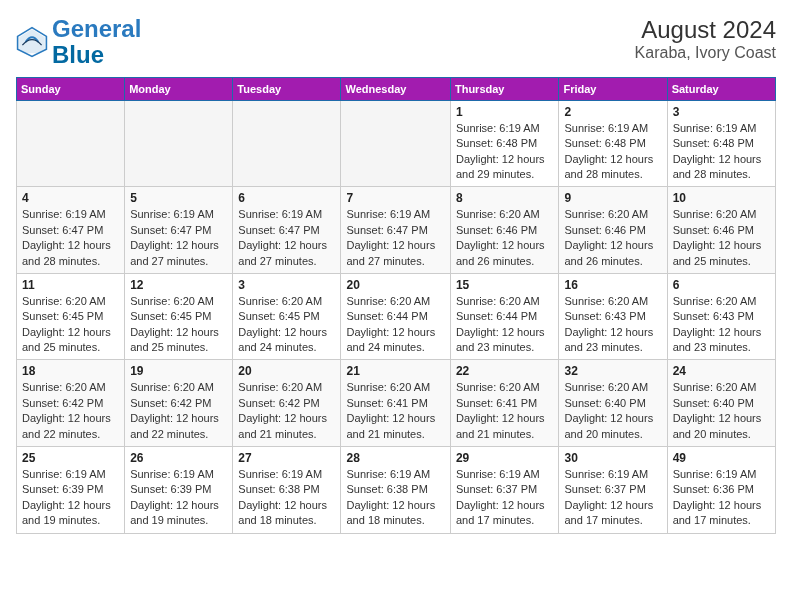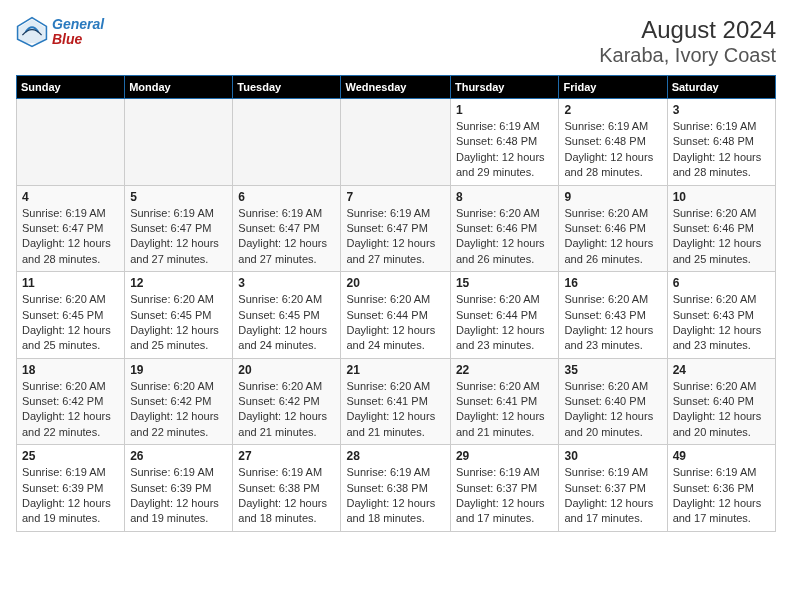--- a/index.html
+++ b/index.html
@@ -15,52 +15,51 @@
       justify-content: space-between;
       align-items: flex-start;
       margin-bottom: 8px;
     }
     .logo {
       display: flex;
       align-items: center;
       gap: 4px;
     }
     .logo-text {
-      font-size: 14px;
+      font-size: 24px;
       font-weight: bold;
       color: #1a3a5c;
       line-height: 1.1;
-      font-style: italic;
     }
     .logo-text span {
       color: #2a7abf;
     }
     .logo-icon {
       width: 32px;
       height: 32px;
     }
     .title-block {
       text-align: right;
     }
     .main-title {
       font-size: 24px;
       font-weight: normal;
       color: #333;
     }
     .subtitle {
-      font-size: 20px;
+      font-size: 16px;
       color: #555;
     }
     .calendar {
       width: 100%;
       border-collapse: collapse;
       font-size: 10.5px;
     }
     .calendar thead tr th {
-      background: #000000;
+      background: #a21caf;
       color: #fff;
       padding: 5px 4px;
       text-align: left;
       font-weight: bold;
       font-size: 11px;
       border: 1px solid #1e6aaa;
     }
     .calendar tbody tr td {
       border: 1px solid #ccc;
       vertical-align: top;
@@ -96,21 +95,21 @@
       <polygon points="20,4 36,14 36,28 28,34 12,34 4,28 4,14" fill="#2a7abf" opacity="0.15"></polygon>
       <polygon points="20,2 38,13 38,29 20,38 2,29 2,13" fill="none" stroke="#2a7abf" stroke-width="2"></polygon>
       <path d="M12,20 Q20,8 28,20" fill="none" stroke="#2a7abf" stroke-width="2.5"></path>
       <path d="M8,24 Q20,10 32,24" fill="none" stroke="#1a3a5c" stroke-width="1.5"></path>
     </svg>
     <div>
       <div class="logo-text">
         <span>General</span>
       </div>
       <div class="logo-text">
-        <span style="color:#b91c1c;font-weight:bold;text-align:center;">Blue</span>
+        <span style="color:#0369a1;font-weight:bold;text-align:center;">Blue</span>
       </div>
     </div>
   </div>
   <div class="title-block">
     <div class="main-title">August 2024</div>
     <div class="subtitle">Karaba, Ivory Coast</div>
   </div>
 </div>
 
 <table class="calendar">
@@ -263,21 +262,21 @@
 Sunset: 6:41 PM
 Daylight: 12 hours and 21 minutes.</div>
         </td>
         <td>
           <div class="day-number">22</div>
           <div class="day-info" style="white-space: pre-line;">Sunrise: 6:20 AM
 Sunset: 6:41 PM
 Daylight: 12 hours and 21 minutes.</div>
         </td>
         <td>
-          <div class="day-number">35</div>
+          <div class="day-number">32</div>
           <div class="day-info" style="white-space: pre-line;">Sunrise: 6:20 AM
 Sunset: 6:40 PM
 Daylight: 12 hours and 20 minutes.</div>
         </td>
         <td>
           <div class="day-number">24</div>
           <div class="day-info" style="white-space: pre-line;">Sunrise: 6:20 AM
 Sunset: 6:40 PM
 Daylight: 12 hours and 20 minutes.</div>
         </td>

